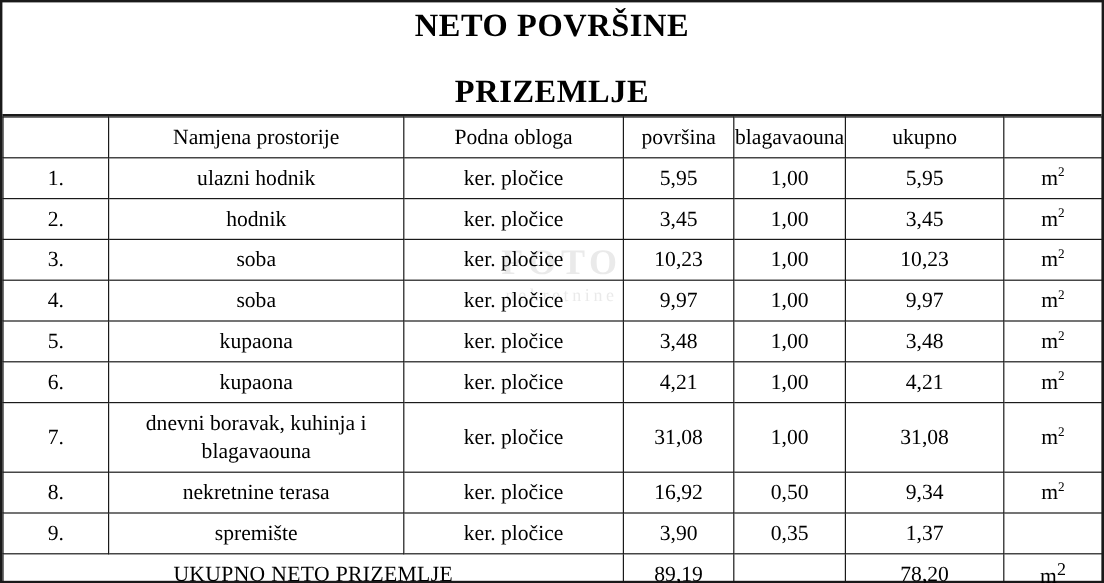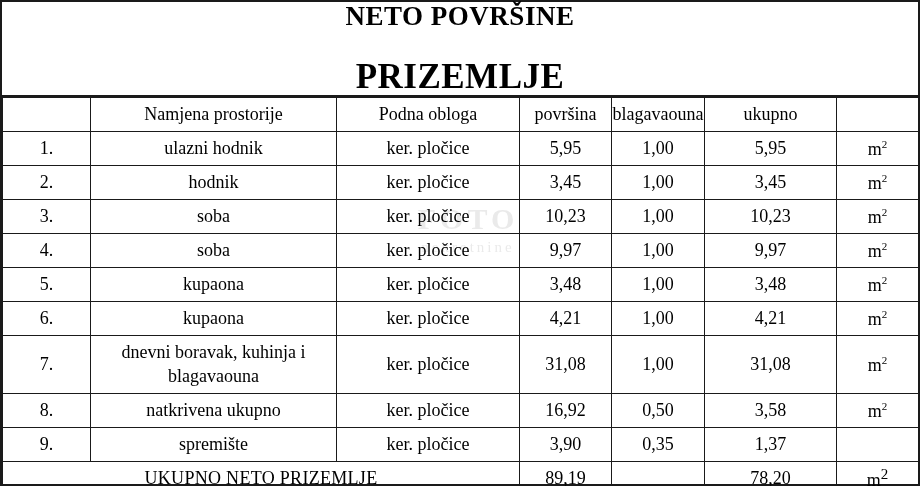--- a/index.html
+++ b/index.html
@@ -56,21 +56,21 @@
     padding-top: 2px;
     gap: 20px;
   }
   .title-line1 {
     font-size: 27px;
     font-weight: bold;
     letter-spacing: 0.5px;
     line-height: 1.25;
   }
   .title-line2 {
-    font-size: 35px;
+    font-size: 27px;
     font-weight: bold;
     letter-spacing: 0.5px;
     line-height: 1.3;
   }
   table.netto {
     position: relative;
     z-index: 1;
     width: 100%;
     border-collapse: collapse;
     table-layout: fixed;
@@ -224,25 +224,25 @@
         <td>7.</td>
         <td class="name">dnevni boravak, kuhinja i blagavaouna</td>
         <td class="floorcov">ker. pločice</td>
         <td>31,08</td>
         <td>1,00</td>
         <td>31,08</td>
         <td class="unit"><span>m</span><sup>2</sup></td>
       </tr>
       <tr>
         <td>8.</td>
-        <td class="name">natkrivena ukupno</td>
+        <td class="name">nekretnine terasa</td>
         <td class="floorcov">ker. pločice</td>
         <td>16,92</td>
         <td>0,50</td>
-        <td>3,58</td>
+        <td>9,34</td>
         <td class="unit"><span>m</span><sup>2</sup></td>
       </tr>
       <tr>
         <td>9.</td>
         <td class="name">spremište</td>
         <td class="floorcov">ker. pločice</td>
         <td>3,90</td>
         <td>0,35</td>
         <td>1,37</td>
         <td class="unit blank"></td>

